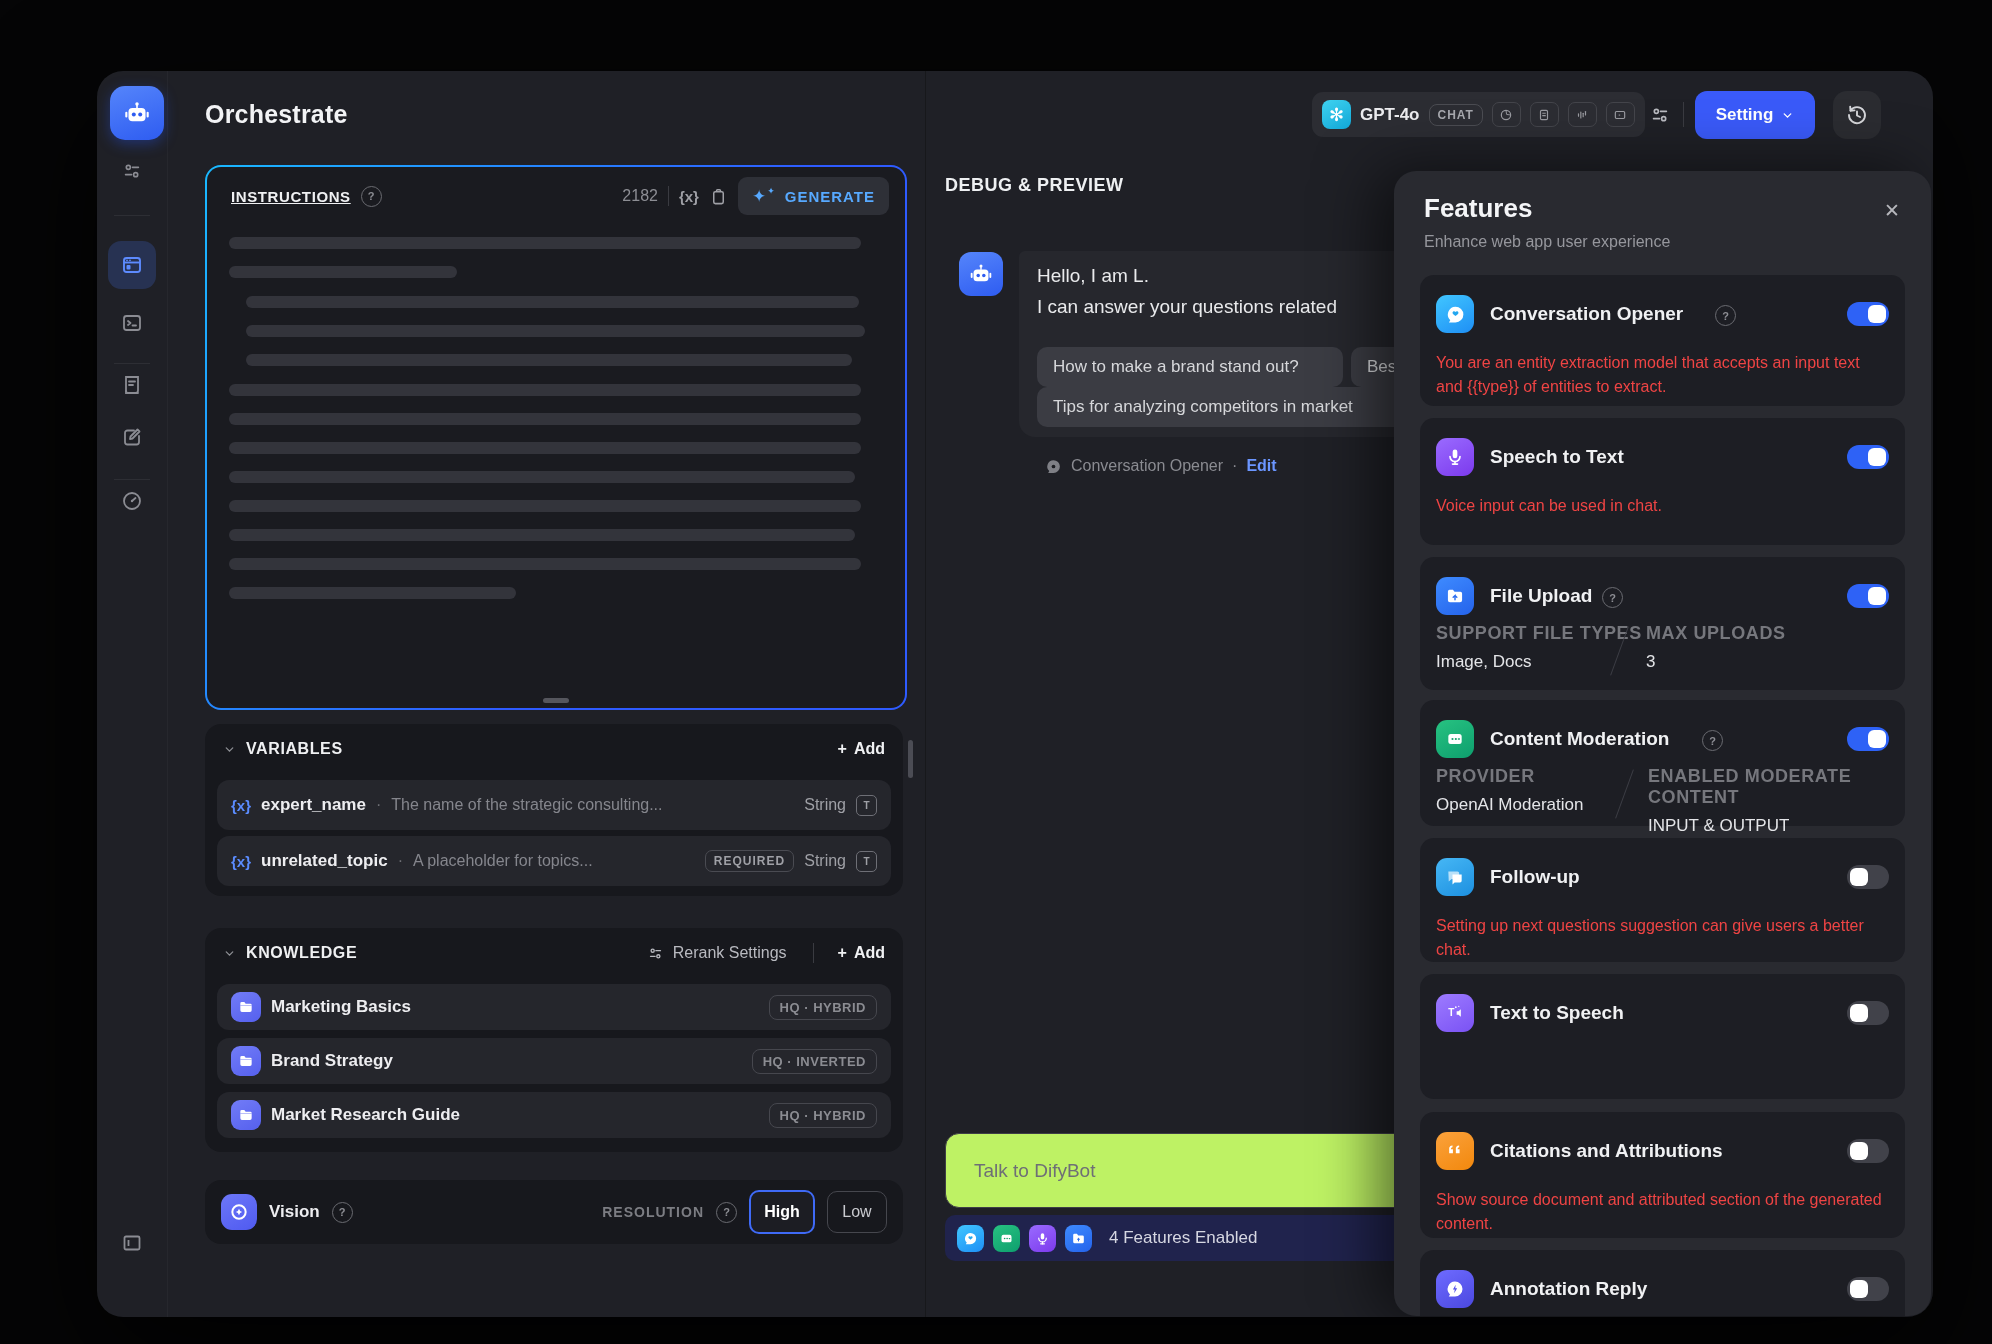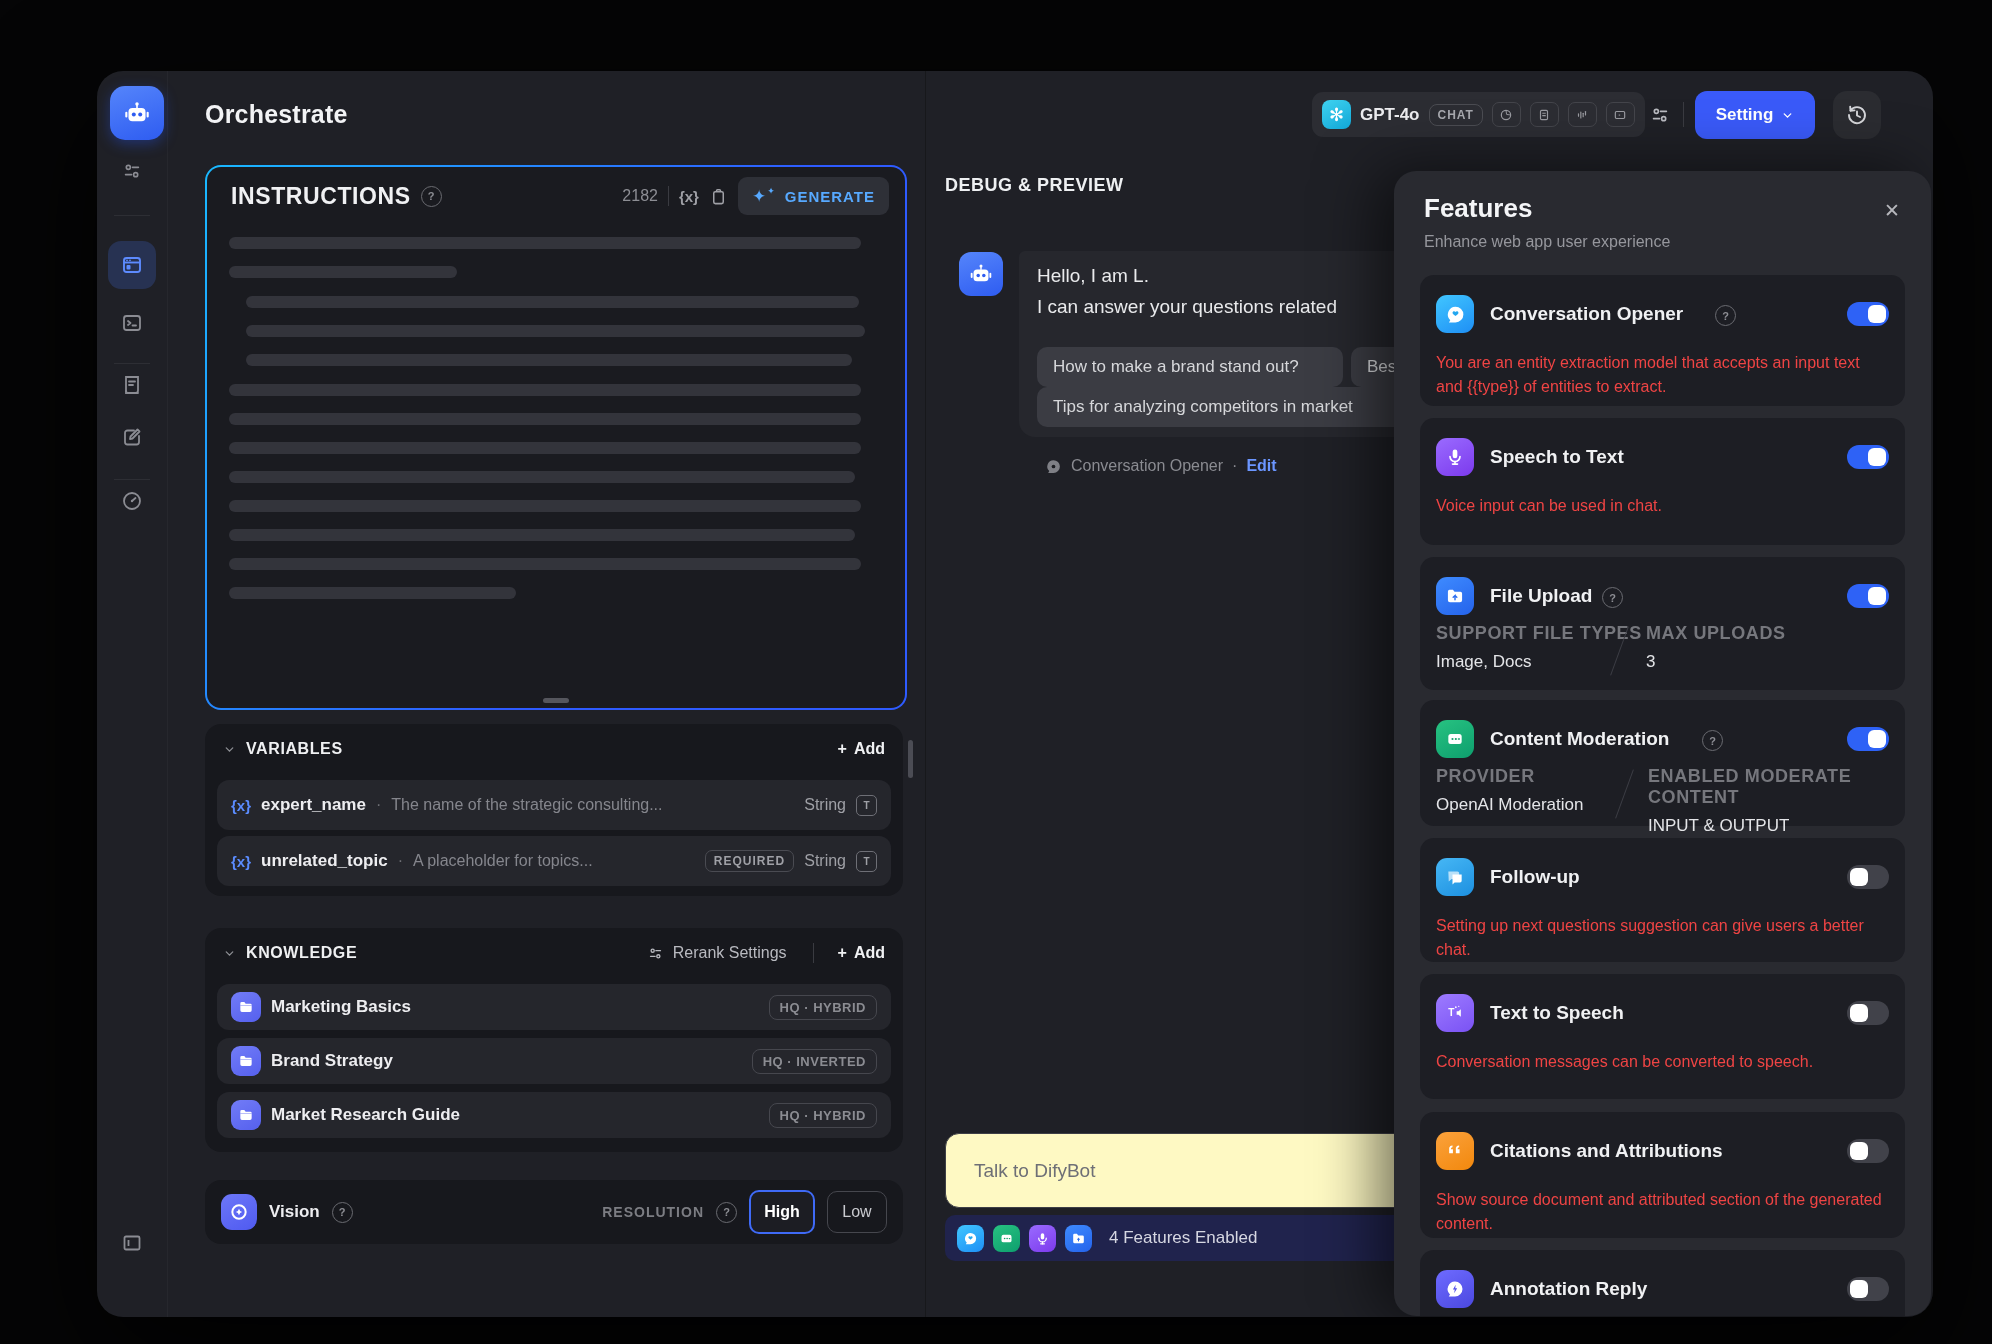--- a/index.html
+++ b/index.html
@@ -31,21 +31,21 @@
   .hdr-div{position:absolute;left:1586px;top:31px;width:1px;height:25px;background:#3a3b41;}
   .publish-btn{position:absolute;left:1598px;top:20px;width:120px;height:48px;border-radius:12px;background:#3a5af9;
     color:#fff;font-size:17px;font-weight:700;display:flex;align-items:center;justify-content:center;gap:8px;}
   .history-btn{position:absolute;left:1736px;top:20px;width:48px;height:48px;border-radius:14px;background:#2b2c31;
     display:flex;align-items:center;justify-content:center;color:#d4d5d9;}
   
   .instructions{position:absolute;left:108px;top:94px;width:698px;height:541px;border-radius:16px;
     border:2px solid transparent;
     background:linear-gradient(#1a1b20,#1a1b20) padding-box,linear-gradient(120deg,#19b9ff,#2e5bff 60%,#2e5bff) border-box;}
   .ins-head{position:absolute;left:0;top:0;width:100%;height:58px;display:flex;align-items:center;padding:0 16px 0 24px;box-sizing:border-box;gap:10px;}
-  .ins-title{color:#f0f1f3;font-weight:700;font-size:23px;letter-spacing:.6px;}
+  .ins-title{color:#f0f1f3;font-weight:700;font-size:15px;letter-spacing:.6px;text-decoration:underline;}
   .help{width:19px;height:19px;border-radius:50%;border:1.4px solid #6a6b71;color:#8d8e94;font-size:11px;font-weight:700;
     display:inline-flex;align-items:center;justify-content:center;flex:none;}
   .ins-count{margin-left:auto;color:#8d8e94;font-size:16px;}
   .vdiv{width:1px;height:20px;background:#3a3b41;}
   .xicon{color:#9fa0a6;font-size:15px;font-weight:700;}
   .gen-btn{height:38px;border-radius:9px;background:#2e3037;display:flex;align-items:center;gap:9px;padding:0 14px;
     color:#57a9ff;font-size:15px;font-weight:700;letter-spacing:1px;}
   .skel{position:absolute;left:22px;top:70px;width:652px;}
   .skel .line{height:12px;border-radius:6px;background:#33343b;margin-bottom:17px;}
   .resize-handle{position:absolute;left:50%;bottom:5px;transform:translateX(-50%);width:26px;height:5px;border-radius:3px;background:#55565d;}
@@ -83,21 +83,21 @@
   .dbg-title{position:absolute;left:848px;top:104px;font-size:18px;font-weight:700;color:#eef0f2;letter-spacing:.5px;}
   .avatar{position:absolute;left:862px;top:181px;width:44px;height:44px;border-radius:12px;
     background:linear-gradient(160deg,#5585fb,#2e5cf1);display:flex;align-items:center;justify-content:center;}
   .bubble{position:absolute;left:922px;top:180px;width:562px;height:186px;border-radius:6px 16px 16px 16px;background:#26272d;}
   .bub-line{position:absolute;left:18px;color:#e9eaec;font-size:19px;white-space:nowrap;}
   .chip{position:absolute;height:40px;border-radius:10px;background:#3b3c43;color:#d6d7da;font-size:17px;
     display:flex;align-items:center;padding:0 16px;white-space:nowrap;overflow:hidden;box-sizing:border-box;}
   .meta-row{position:absolute;left:948px;top:386px;display:flex;align-items:center;gap:9px;color:#8a8b91;font-size:16px;}
   .edit-link{color:#6b96ff;font-weight:600;}
   .chat-input{position:absolute;left:848px;top:1062px;width:560px;height:75px;border-radius:14px;
-    border:1.5px solid #3e3f46;background:#fef9c3;box-sizing:border-box;display:flex;align-items:center;padding:0 28px;}
+    border:1.5px solid #3e3f46;background:#bef264;box-sizing:border-box;display:flex;align-items:center;padding:0 28px;}
   .chat-input .ph{color:#6e6f76;font-size:19px;}
   .feat-bar{position:absolute;left:848px;top:1144px;width:560px;height:46px;border-radius:10px;background:#20234d;
     display:flex;align-items:center;padding:0 12px;gap:9px;box-sizing:border-box;}
   .mini-ic{width:27px;height:27px;border-radius:8px;display:flex;align-items:center;justify-content:center;flex:none;}
   .feat-bar-label{color:#d6d7e2;font-size:17px;margin-left:8px;}
   
   .fpanel{position:absolute;left:1297px;top:100px;width:537px;height:1145px;border-radius:22px;background:#292a30;
     box-shadow:-18px 0 60px rgba(0,0,0,.55);overflow:hidden;z-index:50;}
   .fp-title{position:absolute;left:30px;top:22px;font-size:26px;font-weight:700;color:#f4f5f7;}
   .fp-sub{position:absolute;left:30px;top:62px;font-size:16px;color:#96979d;}
@@ -570,21 +570,20 @@
               <text x="4" y="15" font-size="12" font-weight="bold" fill="#fff" font-family="Liberation Sans,sans-serif">T</text>
               <path d="M14 10v4h2.2l2.8 2.6V7.4L16.2 10z"></path>
               <circle cx="13" cy="5" r="1"></circle>
               <circle cx="16.5" cy="4" r="0.8"></circle>
             </svg>
           </span>
       <span class="ftitle">Text to Speech</span>
       <span class="toggle">
             <span class="knob"></span>
           </span>
-      <div class="fdesc">Conversation messages can be converted to speech.</div>
     </div>
 
     <div class="fcard" style="top:941px;height:126px">
       <span class="ficon" style="background:linear-gradient(150deg,#fba23c,#f2880d)">
         <svg width="20" height="20" viewBox="0 0 24 24" fill="#fff">
               <path d="M5 8a4 4 0 0 1 4-2.5v2A2.3 2.3 0 0 0 7 9.8H9.5v5H5z"></path>
               <path d="M13 8a4 4 0 0 1 4-2.5v2a2.3 2.3 0 0 0-2 2.3H17.5v5H13z"></path>
             </svg>
           </span>
       <span class="ftitle">Citations and Attributions</span>

